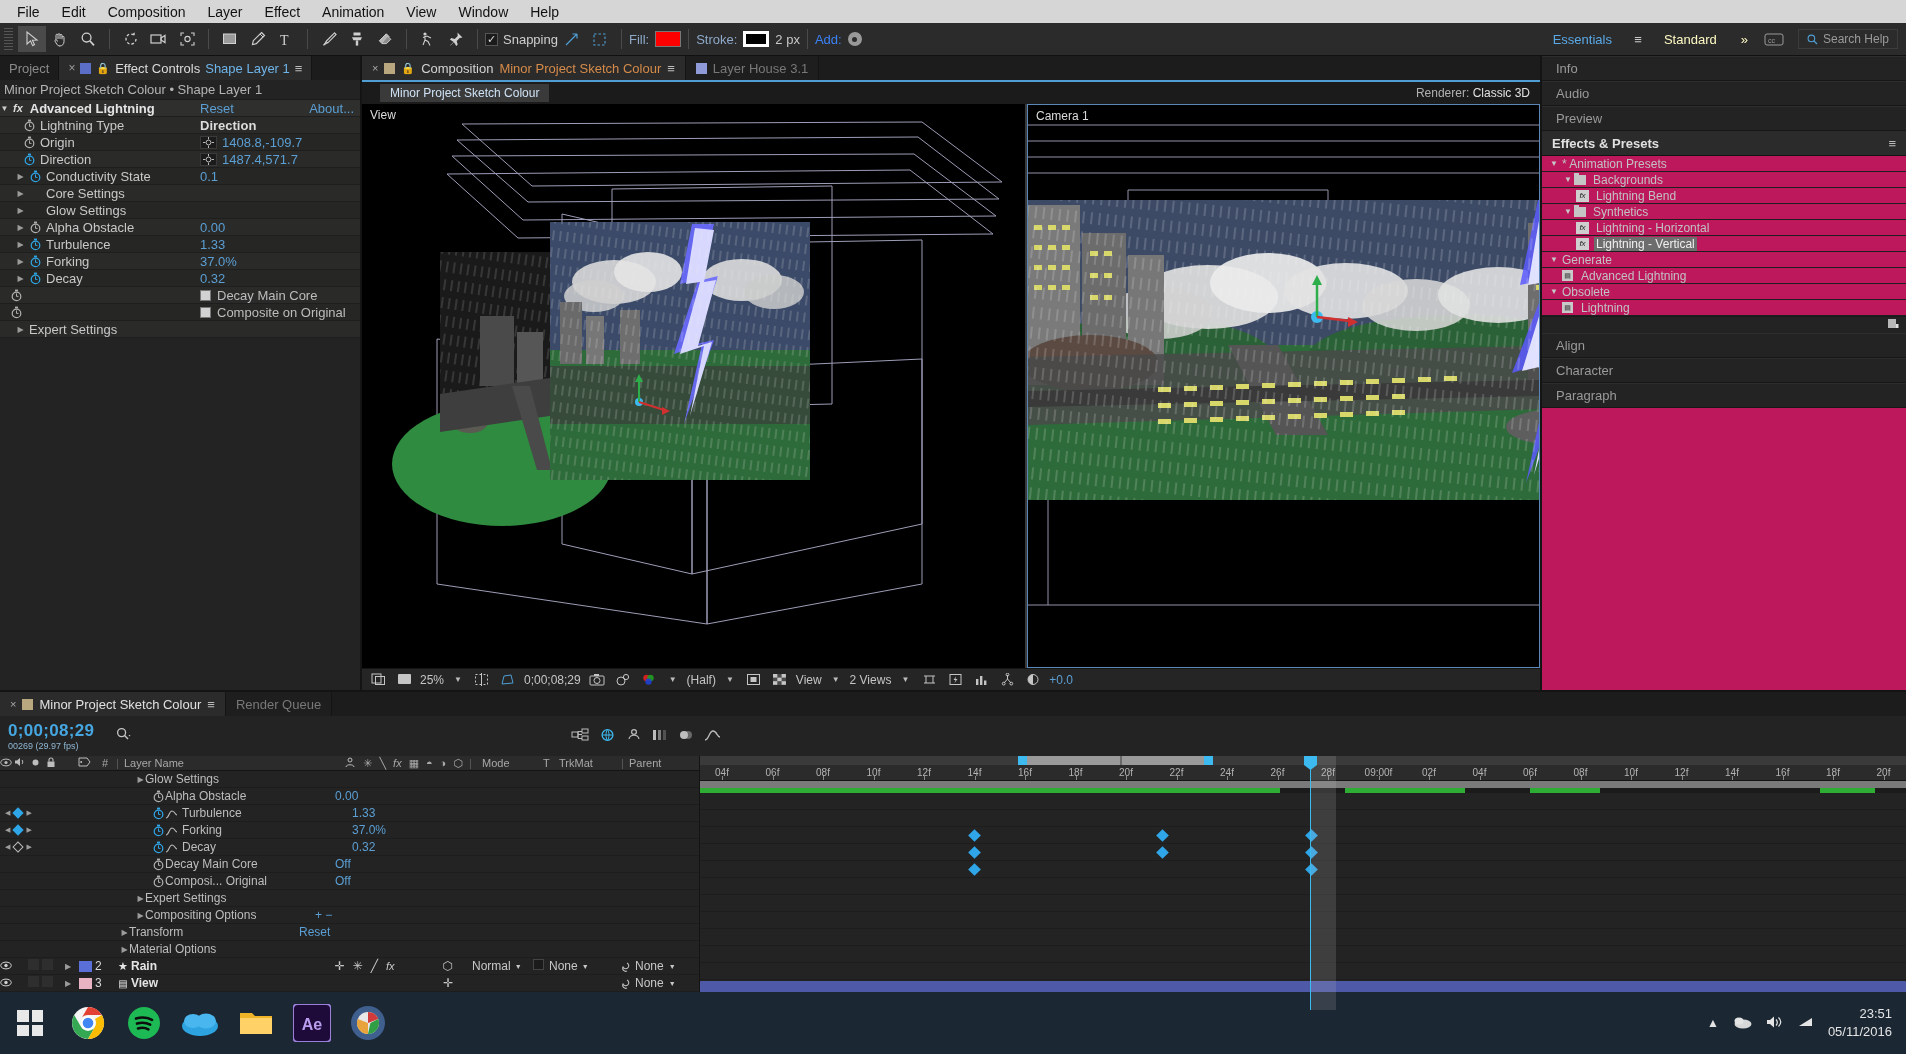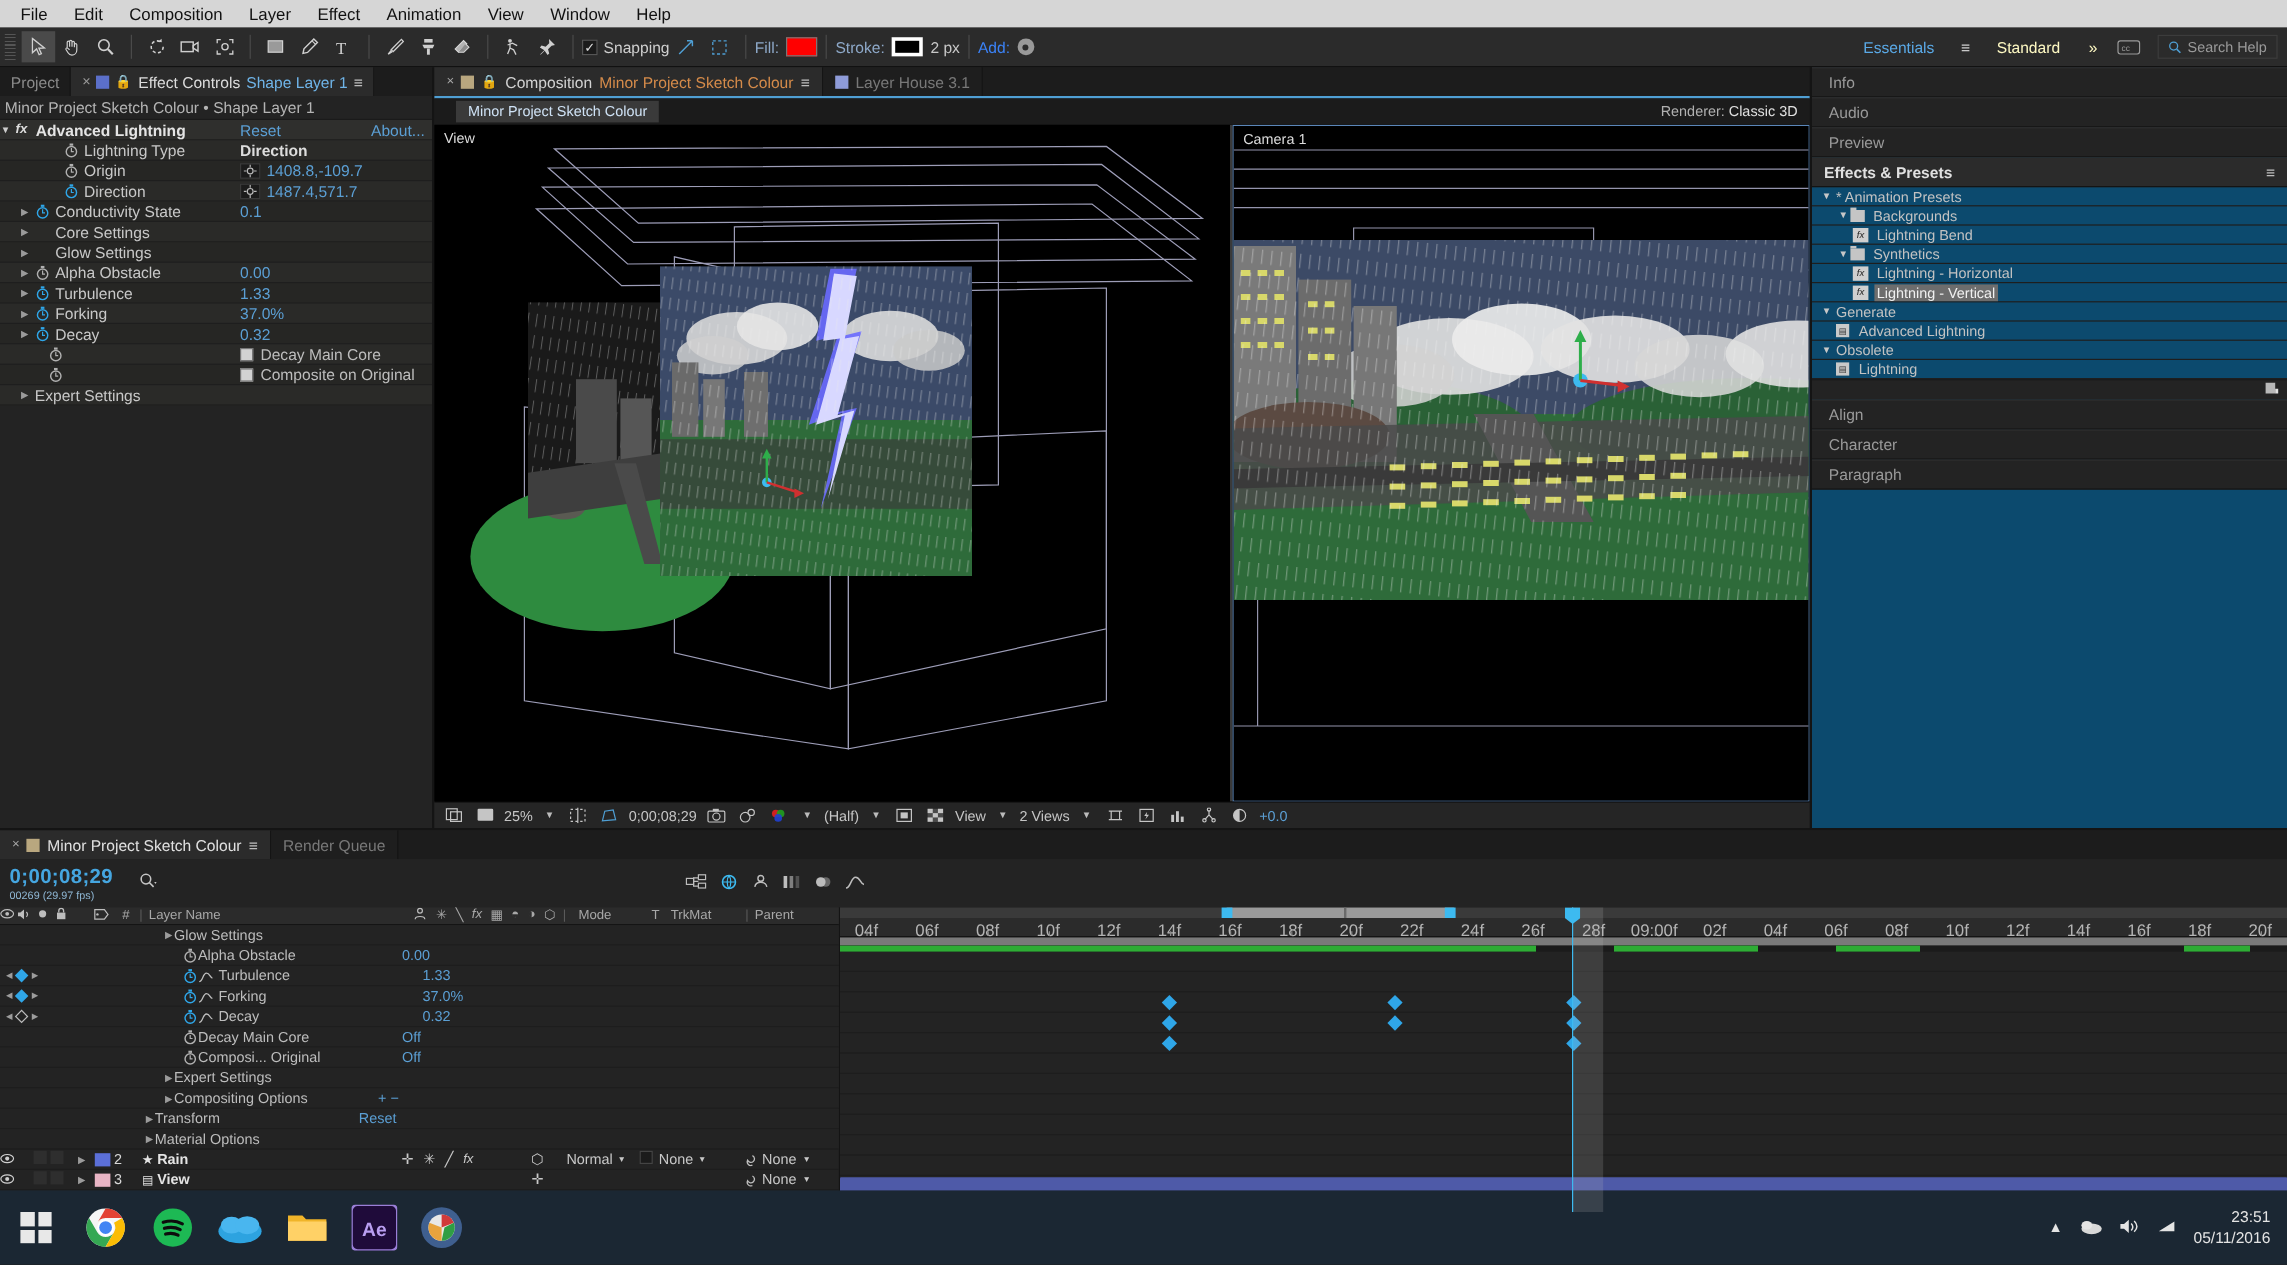--- a/index.html
+++ b/index.html
@@ -56,21 +56,21 @@
      background:#2a2a28; }
   .ec-row.alt { background:#262624; }
   .ec-row .nm { flex:0 0 200px; display:flex; align-items:center; gap:4px; }
   .ec-row .val { color:#5b9fd4; }
   .ec-row.hdr { background:#2f2f2d; }
   .ec-row.hdr .nm { color:#e4e4e4; font-weight:bold; }
   .tri { width:9px; text-align:center; color:#9b9b9b; font-size:8px; }
   .tri.down { color:#cdcdcd; }
   .stopw { width:13px; height:13px; display:inline-block; }
   .indent1 { padding-left:16px; }
-  .indent2 { padding-left:40px; }
+  .indent2 { padding-left:10px; }
   .lnk { color:#5b9fd4; }
   .anchor-btn { width:17px;height:13px;background:#1b1b1b;border:1px solid #3a3a3a;
      display:inline-flex;align-items:center;justify-content:center;margin-right:5px; }
   .ckbox { width:11px;height:11px;background:#d2d2d2;border:1px solid #777;margin-right:6px; }
   .ec-check { display:flex;align-items:center; }
 
   
   .centercol { flex:1; background:#1b1b1b; display:flex; flex-direction:column;
      border-right:2px solid #141414; }
   .comp-tabs { height:24px; background:#1c1c1c; display:flex; }
@@ -91,21 +91,21 @@
   .vsplit { position:absolute; top:0; bottom:0; width:2px; background:#3a3a3a; left:663px; z-index:15;}
   .viewportA { position:absolute; left:0; top:0; width:663px; bottom:0; overflow:hidden; }
   .viewportB { position:absolute; left:665px; top:0; right:0; bottom:0; overflow:hidden;
      border:1px solid #5b86b8;}
   .comp-foot { height:22px; background:#252525; display:flex; align-items:center;
      gap:6px; padding:0 6px; font-size:12px; color:#c5c5c5; border-top:1px solid #141414;}
   .comp-foot .dd { font-size:8px; color:#bbb; padding:0 4px;}
   .accentline { height:2px; background:#4f9fd4; }
 
   
-  .rightcol { width:396px; background:#0c4a6e; }
+  .rightcol { width:364px; background:#be185d; }
   .rpanel { height:25px; display:flex; align-items:center; padding-left:14px; font-size:13px;
      color:#9a9a9a; background:#232323; border-bottom:1px solid #171717; border-top:1px solid #2d2d2d;}
   .ep-head { height:25px; display:flex; align-items:center; padding:0 10px; background:#2b2b2b;
      border-bottom:1px solid #141414; }
   .ep-head .t { font-size:13px; color:#e0e0e0; font-weight:bold; }
   .ep-head .menu { margin-left:auto; color:#bbb; font-size:13px; }
   .ep-search { height:24px; background:#1b1b1b; display:flex; align-items:center;
      gap:10px; padding:0 10px; }
   .ep-search .txt { color:#ddd; font-size:13px; }
   .ep-search .x { margin-left:auto; color:#bbb; }
@@ -145,21 +145,21 @@
   .kf { display:flex; align-items:center; gap:4px; width:44px; padding-left:5px; }
   .kf .ar { font-size:7px; color:#9c9c9c; }
   .kf .dia { width:8px;height:8px;background:#2fa6e8;transform:rotate(45deg); }
   .kf .dia.hollow { background:transparent;border:1px solid #bbb; }
   .graphic { width:13px; height:10px; display:inline-block; margin-right:4px; }
   .layerline { height:17px; display:flex; align-items:center; font-size:12px; border-bottom:1px solid #1d1d1d;}
   .lw { font-weight:bold; color:#e4e4e4; }
   .colchip { width:13px; height:11px; margin:0 3px; }
   .gridcol { flex:1; position:relative; background:#232323; overflow:hidden; }
   .ruler { height:16px; background:#2b2b2b; position:relative; border-bottom:1px solid #141414;}
-  .tickv { position:absolute; top:2px; font-size:14px; color:#b4b4b4; transform:translateX(-50%); }
+  .tickv { position:absolute; top:2px; font-size:10px; color:#b4b4b4; transform:translateX(-50%); }
   .tickm { position:absolute; bottom:0; width:1px; height:4px; background:#8a8a8a; }
   .wab { height:9px; background:#3a3a3a; position:relative; }
   .wab-in { position:absolute; height:9px; background:#9a9a9a; border-radius:1px;}
   .wab-cap { position:absolute; width:9px; height:9px; background:#3dbaf0; }
   .greenbar { height:5px; position:relative; background:#1b1b1b; }
   .greenbar i { position:absolute; height:5px; background:#2ead35; display:block; }
   .graybar { height:7px; background:#7a7a7a; }
   .tl-rows { position:relative; }
   .tl-rowline { height:17px; border-bottom:1px solid #1d1d1d; position:relative; }
   .kmark { position:absolute; width:9px;height:9px;background:#2fa6e8;transform:rotate(45deg);

